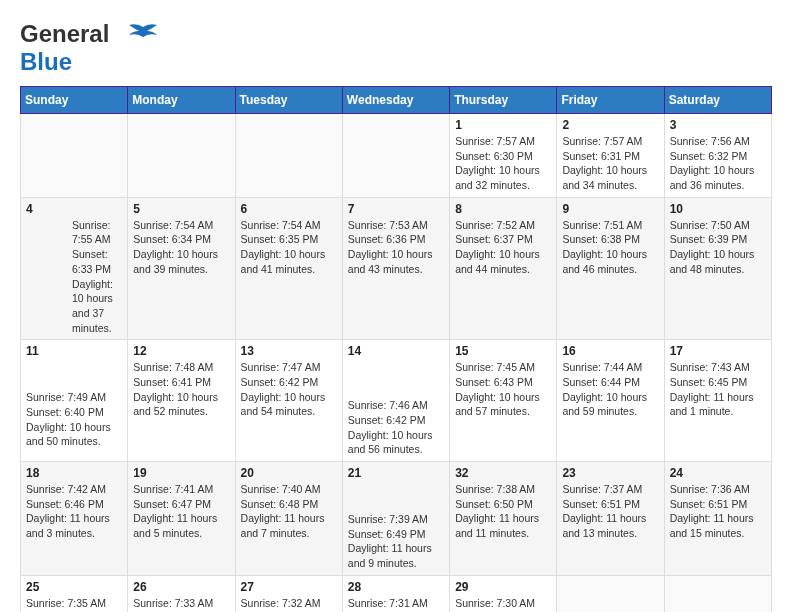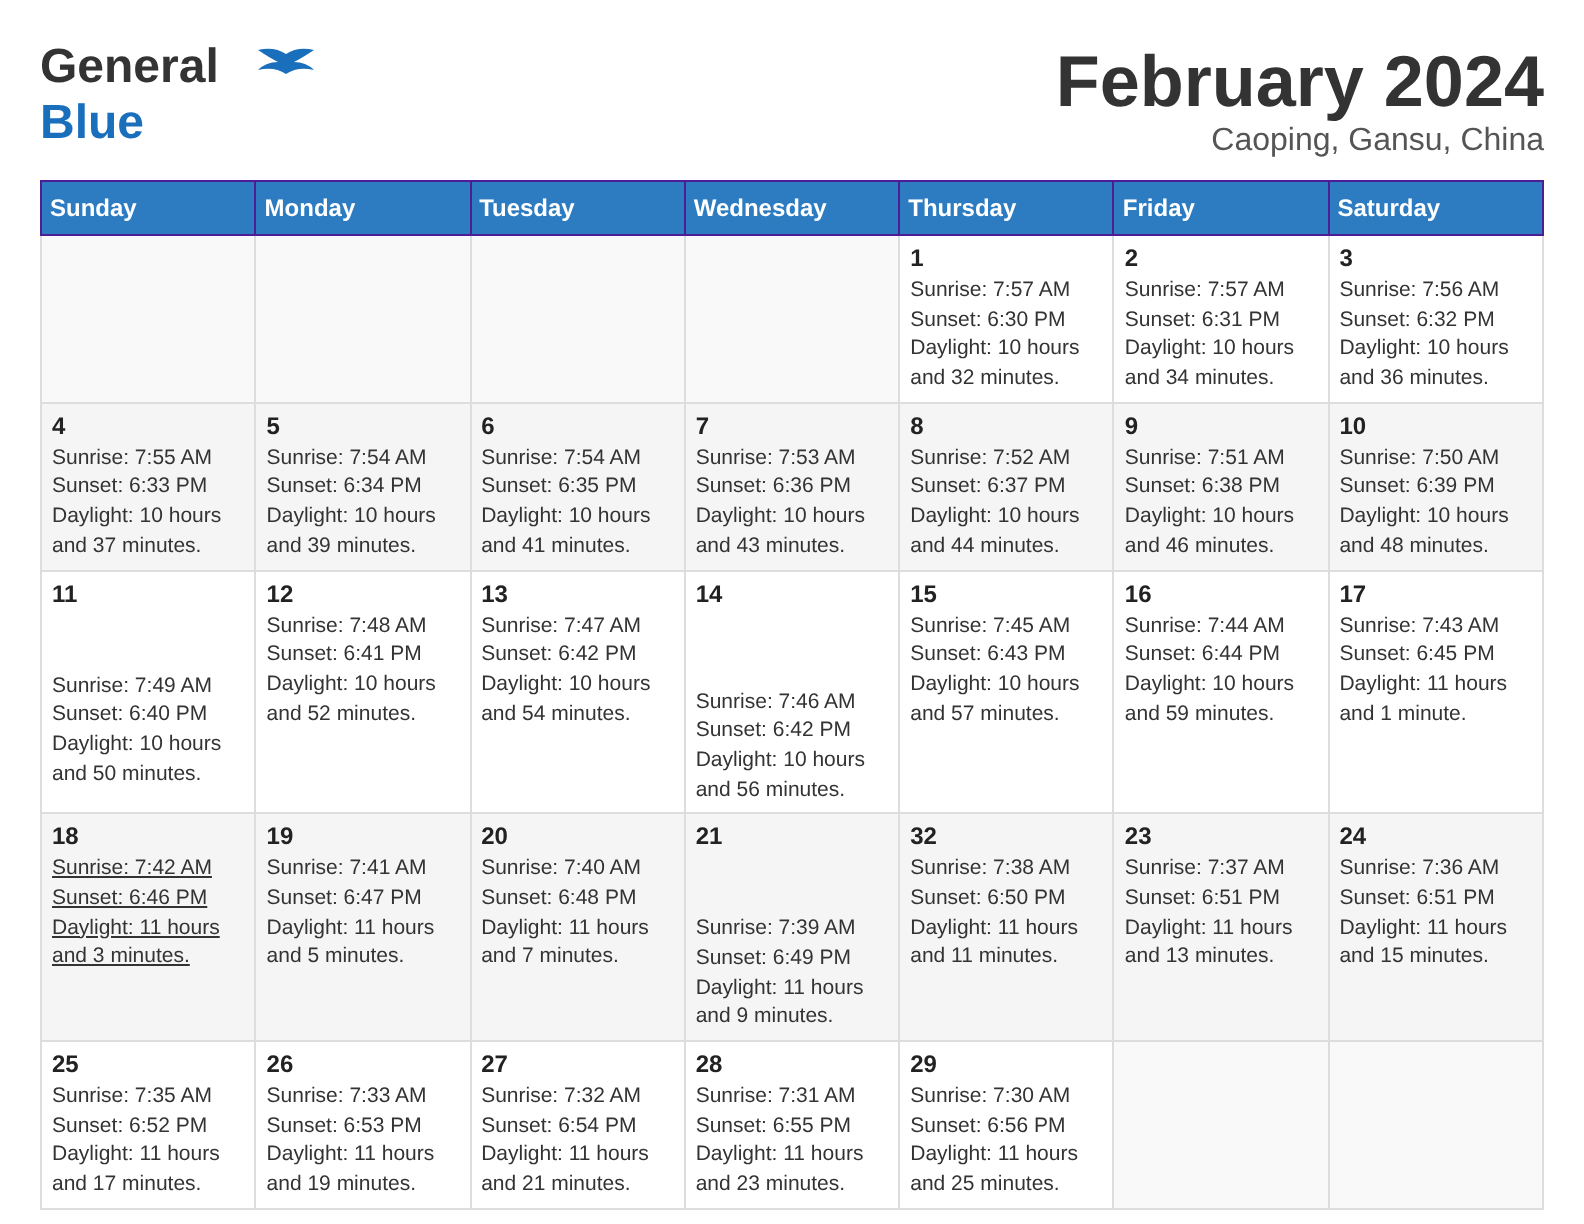--- a/index.html
+++ b/index.html
@@ -84,24 +84,20 @@
     <div class="logo-line1">
       <span style="font-size:24px;font-weight:bold;color:#333;">General</span>
       <svg width="32" height="22" viewBox="0 0 32 22">
         <path d="M16,4 Q22,0 30,2 Q24,6 20,8 Q26,8 30,12 Q22,10 16,14 Q10,10 2,12 Q6,8 12,8 Q8,6 2,2 Q10,0 16,4Z" fill="#1a6fbd"></path>
       </svg>
     </div>
     <div>
       <span style="font-size:24px;font-weight:bold;color:#1a6fbd;">Blue</span>
     </div>
   </div>
-  <div class="title-section">
-    <div class="main-title">February 2024</div>
-    <div class="subtitle">Caoping, Gansu, China</div>
-  </div>
 </div>
 
 <table>
   <thead>
     <tr>
     <th>Sunday</th>
         <th>Monday</th>
         <th>Tuesday</th>
         <th>Wednesday</th>
         <th>Thursday</th>
@@ -133,21 +129,21 @@
           <div class="day-num">3</div>
           <div class="day-info" style="white-space: pre-line;">Sunrise: 7:56 AM
 Sunset: 6:32 PM
 Daylight: 10 hours
 and 36 minutes.</div>
         </td>
       </tr>
       <tr class="alt-row">
         <td>
           <div class="day-num">4</div>
-          <div class="day-info" style="white-space: pre-line;">Sunrise: 7:55 AM
+          <div class="day-info" style="white-space: pre-line; margin-left: 46px;">Sunrise: 7:55 AM
 Sunset: 6:33 PM
 Daylight: 10 hours
 and 37 minutes.</div>
         </td>
         <td>
           <div class="day-num">5</div>
           <div class="day-info" style="white-space: pre-line;">Sunrise: 7:54 AM
 Sunset: 6:34 PM
 Daylight: 10 hours
 and 39 minutes.</div>
@@ -235,21 +231,21 @@
           <div class="day-num">17</div>
           <div class="day-info" style="white-space: pre-line;">Sunrise: 7:43 AM
 Sunset: 6:45 PM
 Daylight: 11 hours
 and 1 minute.</div>
         </td>
       </tr>
       <tr class="alt-row">
         <td>
           <div class="day-num">18</div>
-          <div class="day-info" style="white-space: pre-line; text-decoration: underline;">Sunrise: 7:42 AM
+          <div class="day-info" style="white-space: pre-line;">Sunrise: 7:42 AM
 Sunset: 6:46 PM
 Daylight: 11 hours
 and 3 minutes.</div>
         </td>
         <td>
           <div class="day-num">19</div>
           <div class="day-info" style="white-space: pre-line;">Sunrise: 7:41 AM
 Sunset: 6:47 PM
 Daylight: 11 hours
 and 5 minutes.</div>

